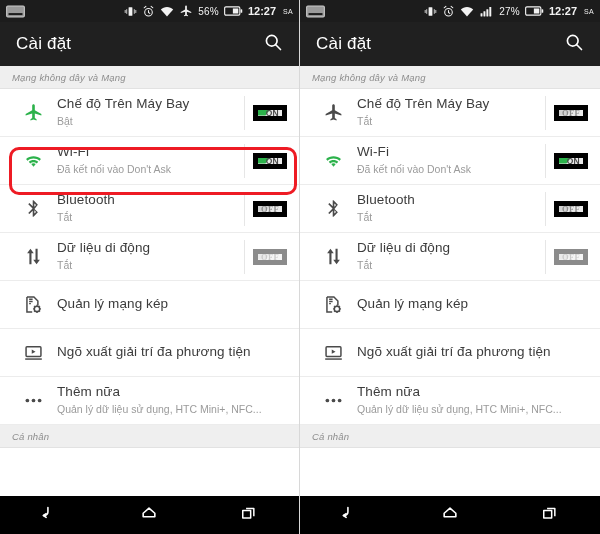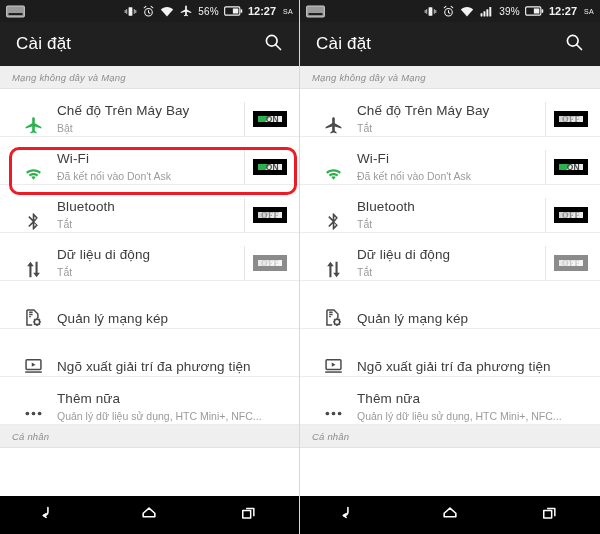--- a/index.html
+++ b/index.html
@@ -46,21 +46,21 @@
 
   
   .content { flex: 1 1 auto; background:#ffffff; overflow:hidden; position:relative; }
   .section-header {
     background: #efefef; color:#8d8d8d; font-size: 9.5px;
     padding: 6px 12px 5px 12px; letter-spacing:.2px;
     border-bottom: 1px solid #e2e2e2;
     font-style: italic;
   }
   .row {
-    display:flex; align-items:flex-end; min-height: 48px;
+    display:flex; align-items:center; min-height: 48px;
     padding: 0 12px 0 13px; border-bottom: 1px solid #ececec;
     background:#fff;
   }
   .row-ico { width: 40px; flex: 0 0 40px; display:flex; align-items:center; justify-content:center; }
   .row-txt { flex:1 1 auto; padding-left: 4px; min-width:0; }
   .row-title { font-size: 13.5px; color:#3c3c3c; line-height:1.25; letter-spacing:.1px;}
   .row-sub { font-size: 10.5px; color:#9b9b9b; line-height:1.3; margin-top:2px; white-space:nowrap; overflow:hidden; text-overflow:ellipsis;}
   .row-right { flex:0 0 auto; display:flex; align-items:center; padding-left:8px; border-left:1px solid #e6e6e6; height:34px;}
 
   
@@ -320,21 +320,21 @@
             </svg>
           </span>
           <span class="sb-ico">
             <svg width="15" height="13" viewBox="0 0 24 24" fill="#f2f2f2">
               <rect x="1" y="15" width="3.6" height="6" rx=".6"></rect>
               <rect x="6.4" y="11.5" width="3.6" height="9.5" rx=".6"></rect>
               <rect x="11.8" y="7.8" width="3.6" height="13.2" rx=".6"></rect>
               <rect x="17.2" y="3.8" width="3.6" height="17.2" rx=".6"></rect>
             </svg>
           </span>
-          <span class="sb-text">39%</span>
+          <span class="sb-text">27%</span>
           <span class="sb-ico">
             <svg width="19" height="12" viewBox="0 0 30 16" fill="none">
               <rect x="1" y="1.5" width="24" height="13" rx="2" stroke="#f2f2f2" stroke-width="1.8"></rect>
               <rect x="26.2" y="5.2" width="2.6" height="5.6" rx="1" fill="#f2f2f2"></rect>
               <rect x="14" y="4" width="8.6" height="8" fill="#f2f2f2"></rect>
             </svg>
           </span>
           <span class="sb-time">12:27</span>
           <span class="sb-ampm">SA</span>
         </div>

